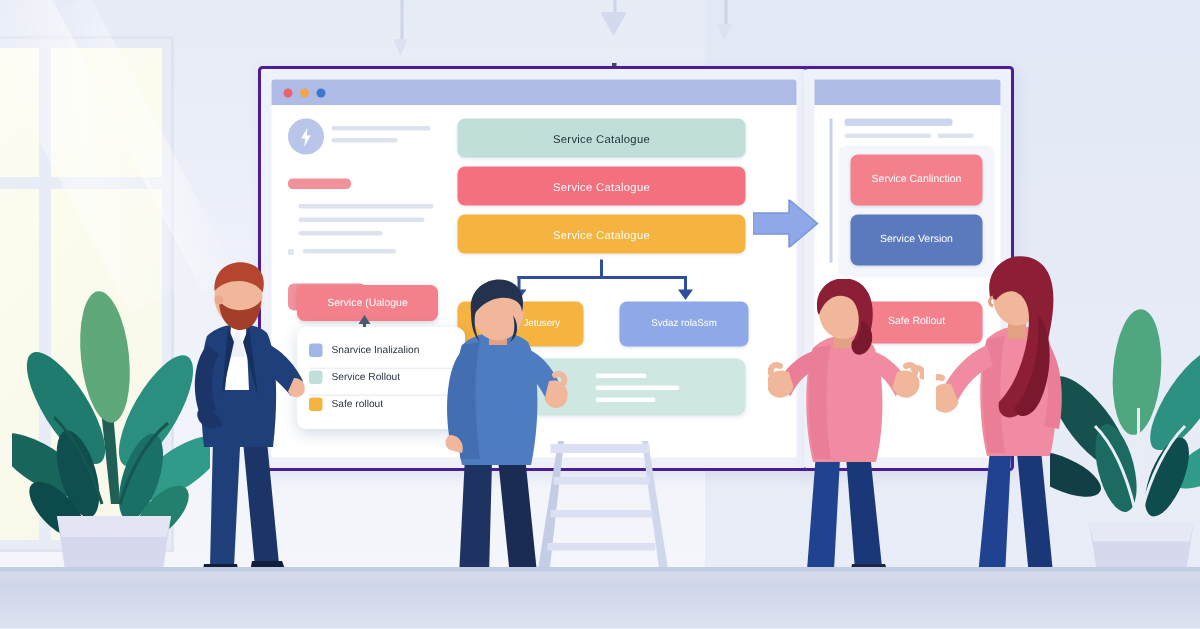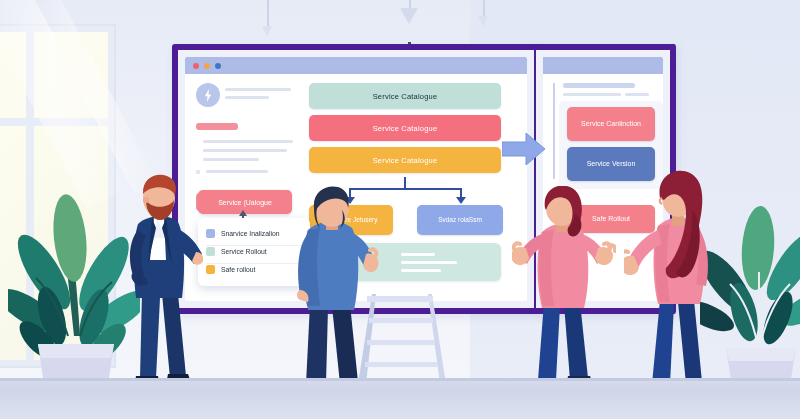--- a/index.html
+++ b/index.html
@@ -73,21 +73,21 @@
   }
   .lamp-shade.small {
     border-left-width: 5px; border-right-width: 5px; border-top-width: 11px;
     border-top-color: #dce1f1;
   }
 
   
   .board-outer {
     position: absolute; left: 172px; top: 44px; width: 368px; height: 270px;
     background: #eef1f9;
-    border: 6px solid #4c1d95;
+    border: 2px solid #4c1d95;
     border-radius: 3px;
     box-shadow: 2px 3px 9px rgba(90,110,160,.13);
   }
   .board-outer.right {
     left: 536px; top: 44px; width: 140px; height: 270px;
     border-left: none;
   }
   .board-inner {
     position: absolute; inset: 7px;
     background: #ffffff;

